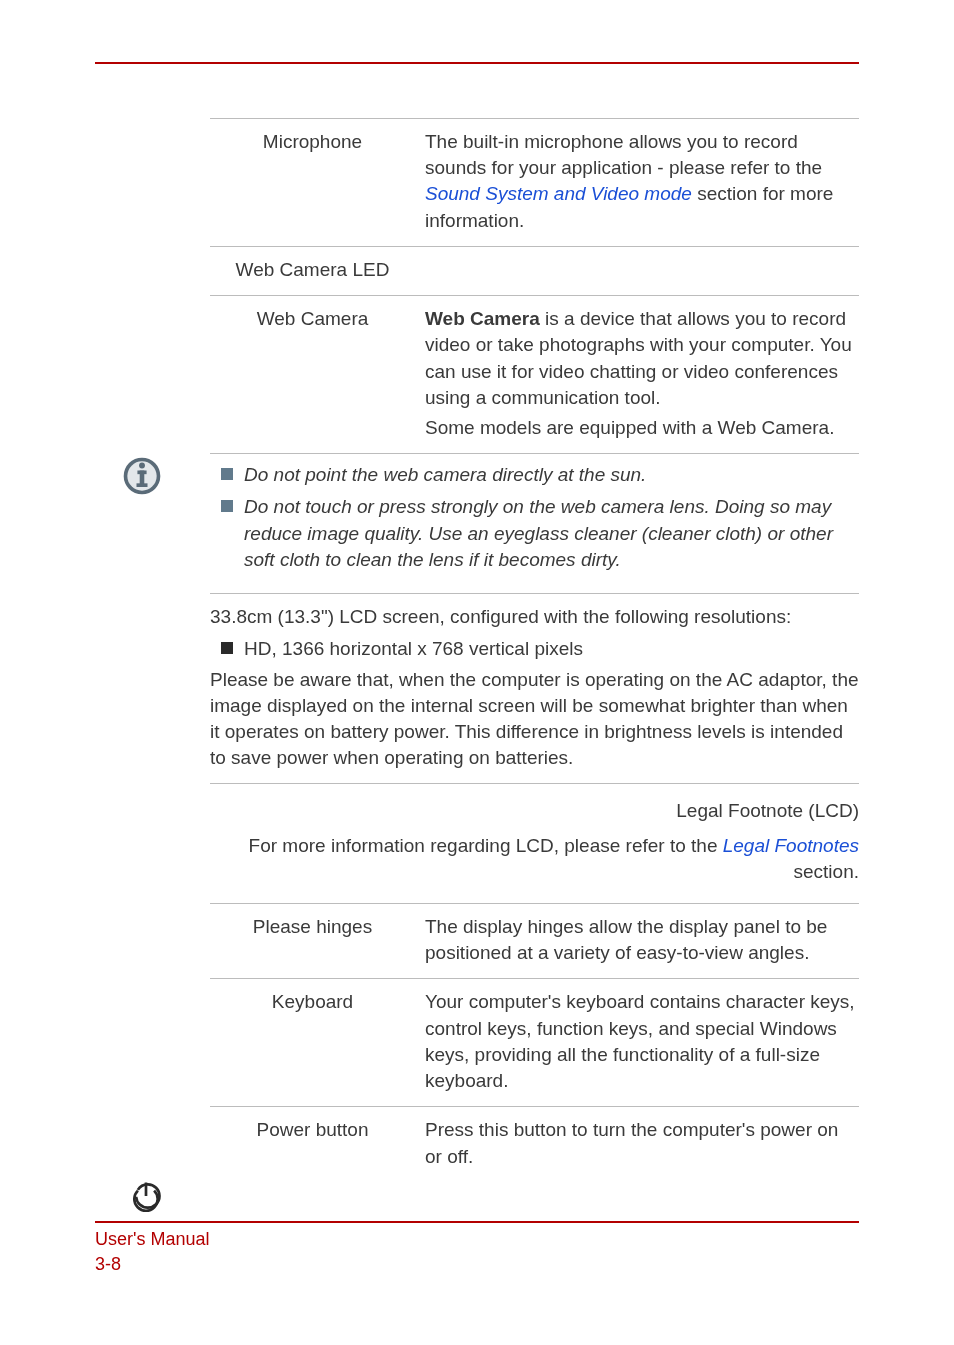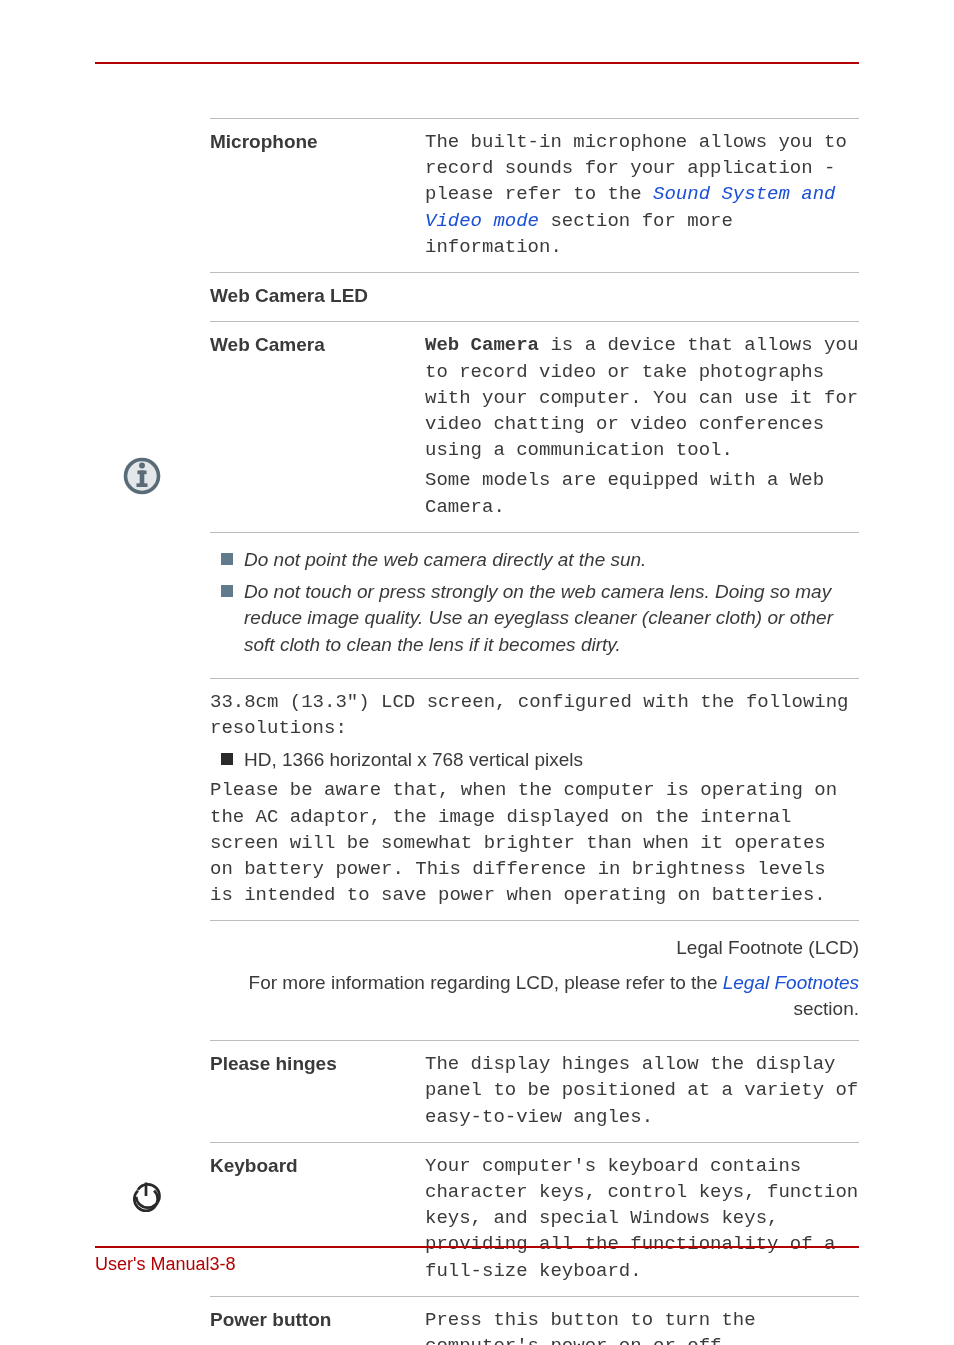--- a/index.html
+++ b/index.html
@@ -3,38 +3,38 @@
 <meta charset="utf-8">
 <style>
   * { margin: 0; padding: 0; box-sizing: border-box; }
   html, body { width: 954px; height: 1345px; background: #fff; font-family: Arial, Helvetica, sans-serif; font-size: 19px; color: #3a3a3a; line-height: 1.38; }
   .top-rule { position: absolute; left: 95px; right: 95px; top: 62px; border-top: 2px solid #b30000; }
   .content { position: absolute; left: 210px; right: 95px; top: 118px; }
   .icon-col { position: absolute; left: 120px; width: 70px; }
   .row { border-bottom: 1px solid #bcbcbc; padding: 10px 0 12px; display: flex; }
   .row:last-child { border-bottom: none; }
   .row.top-border { border-top: 1px solid #bcbcbc; }
-  .label { flex: 0 0 215px; font-weight: 700; padding-right: 10px; }
+  .label { flex: 0 0 215px; font-weight: 400; padding-right: 10px; text-align: center; }
   .val { flex: 1; }
-  .val p { margin-bottom: 4px; font-family: Liberation Mono, monospace; }
+  .val p { margin-bottom: 4px; }
   .val p:last-child { margin-bottom: 0; }
   .link { color: #1a4fd6; font-style: italic; }
   .bold { font-weight: 700; }
-  .callout { margin: 14px 0 6px; }
+  .callout { margin: 8px 0 6px; }
   .callout .item { display: flex; margin-bottom: 6px; }
   .callout .bullet { flex: 0 0 34px; display: flex; justify-content: center; align-items: flex-start; padding-top: 6px; }
   .callout .bullet .sq { width: 12px; height: 12px; background: #617a8c; }
   .callout .txt { flex: 1; font-style: italic; }
   .inline-bullet { display: flex; margin: 6px 0 4px; }
   .inline-bullet .bullet { flex: 0 0 34px; display: flex; justify-content: center; align-items: flex-start; padding-top: 6px; }
   .inline-bullet .bullet .sq { width: 12px; height: 12px; background: #2a2a2a; }
   .inline-bullet .txt { flex: 1; }
   .plain-para { margin: 14px 0 8px; text-align: right; }
   .gap { height: 14px; }
-  .footer { position: absolute; left: 95px; right: 95px; bottom: 68px; display: flex; border-top: 2px solid #b30000; padding-top: 4px; color: #b30000; font-size: 18px; }
+  .footer { position: absolute; left: 95px; right: 95px; bottom: 68px; display: flex; justify-content: space-between; border-top: 2px solid #b30000; padding-top: 4px; color: #b30000; font-size: 18px; flex-direction: column; }
   
   .info-icon { width: 44px; height: 44px; }
   
   .power-icon { width: 36px; height: 36px; }
 </style>
 </head>
 <body>
 
 <div class="top-rule"></div>
 

